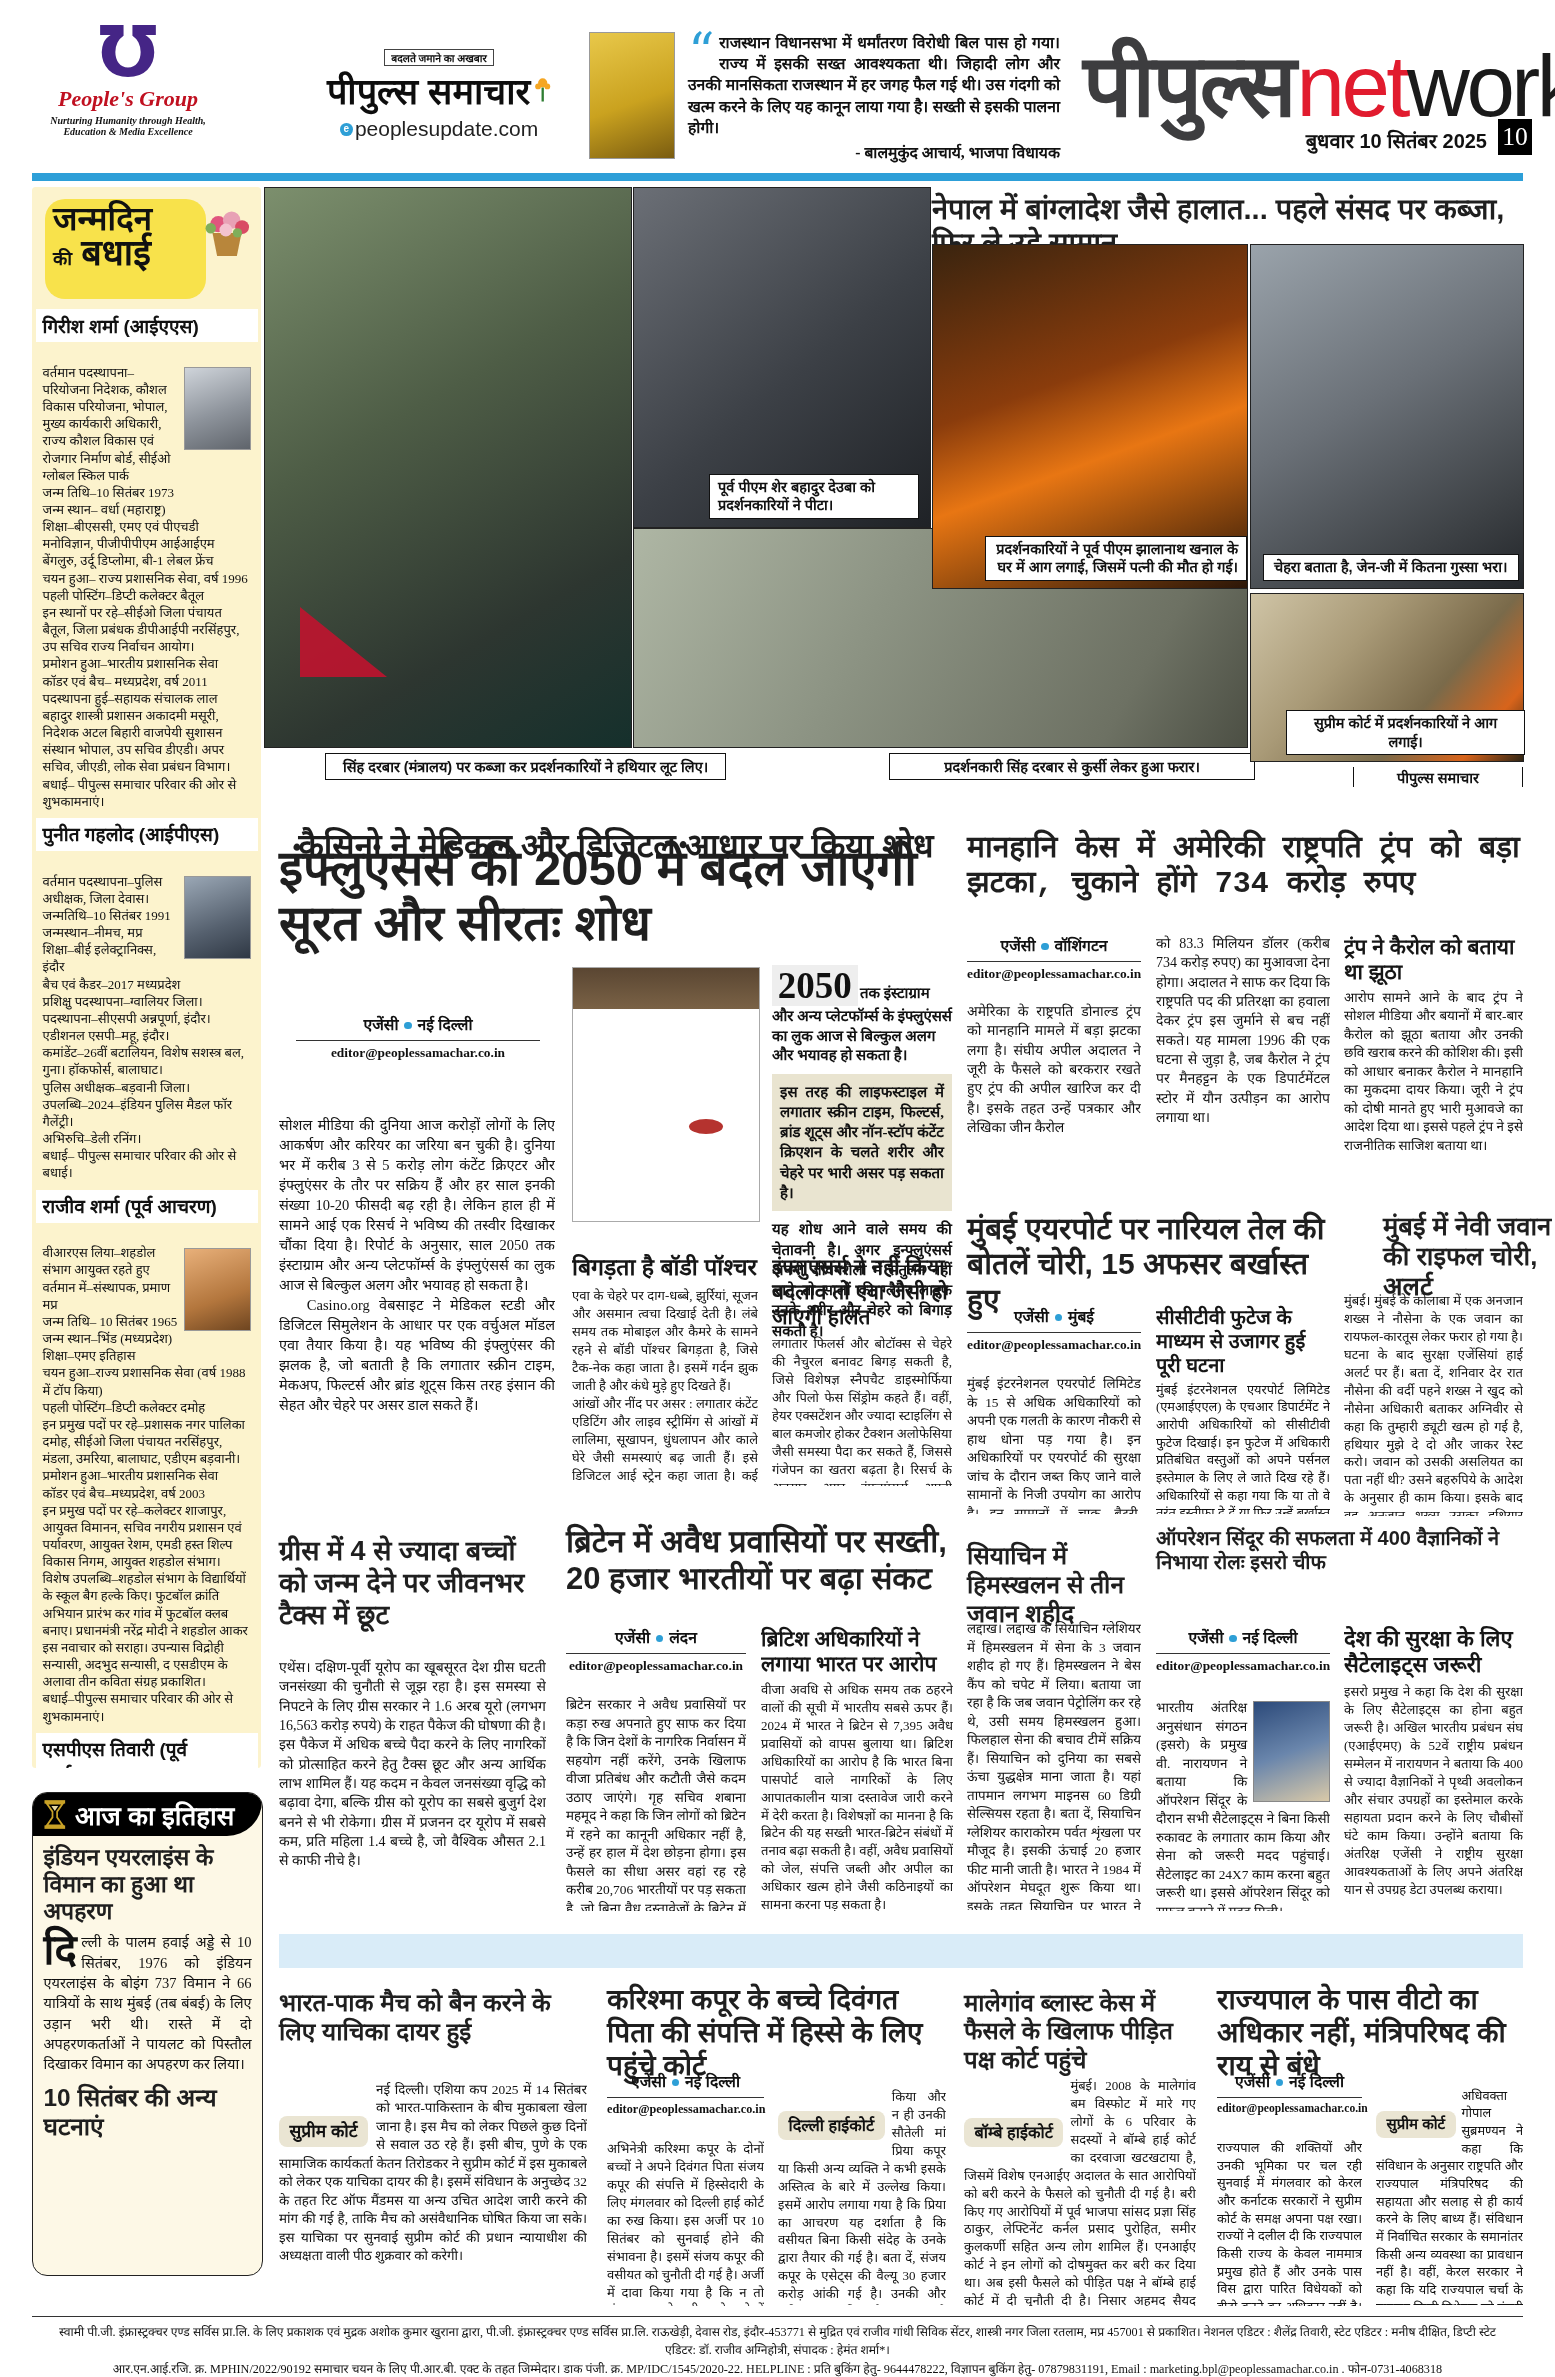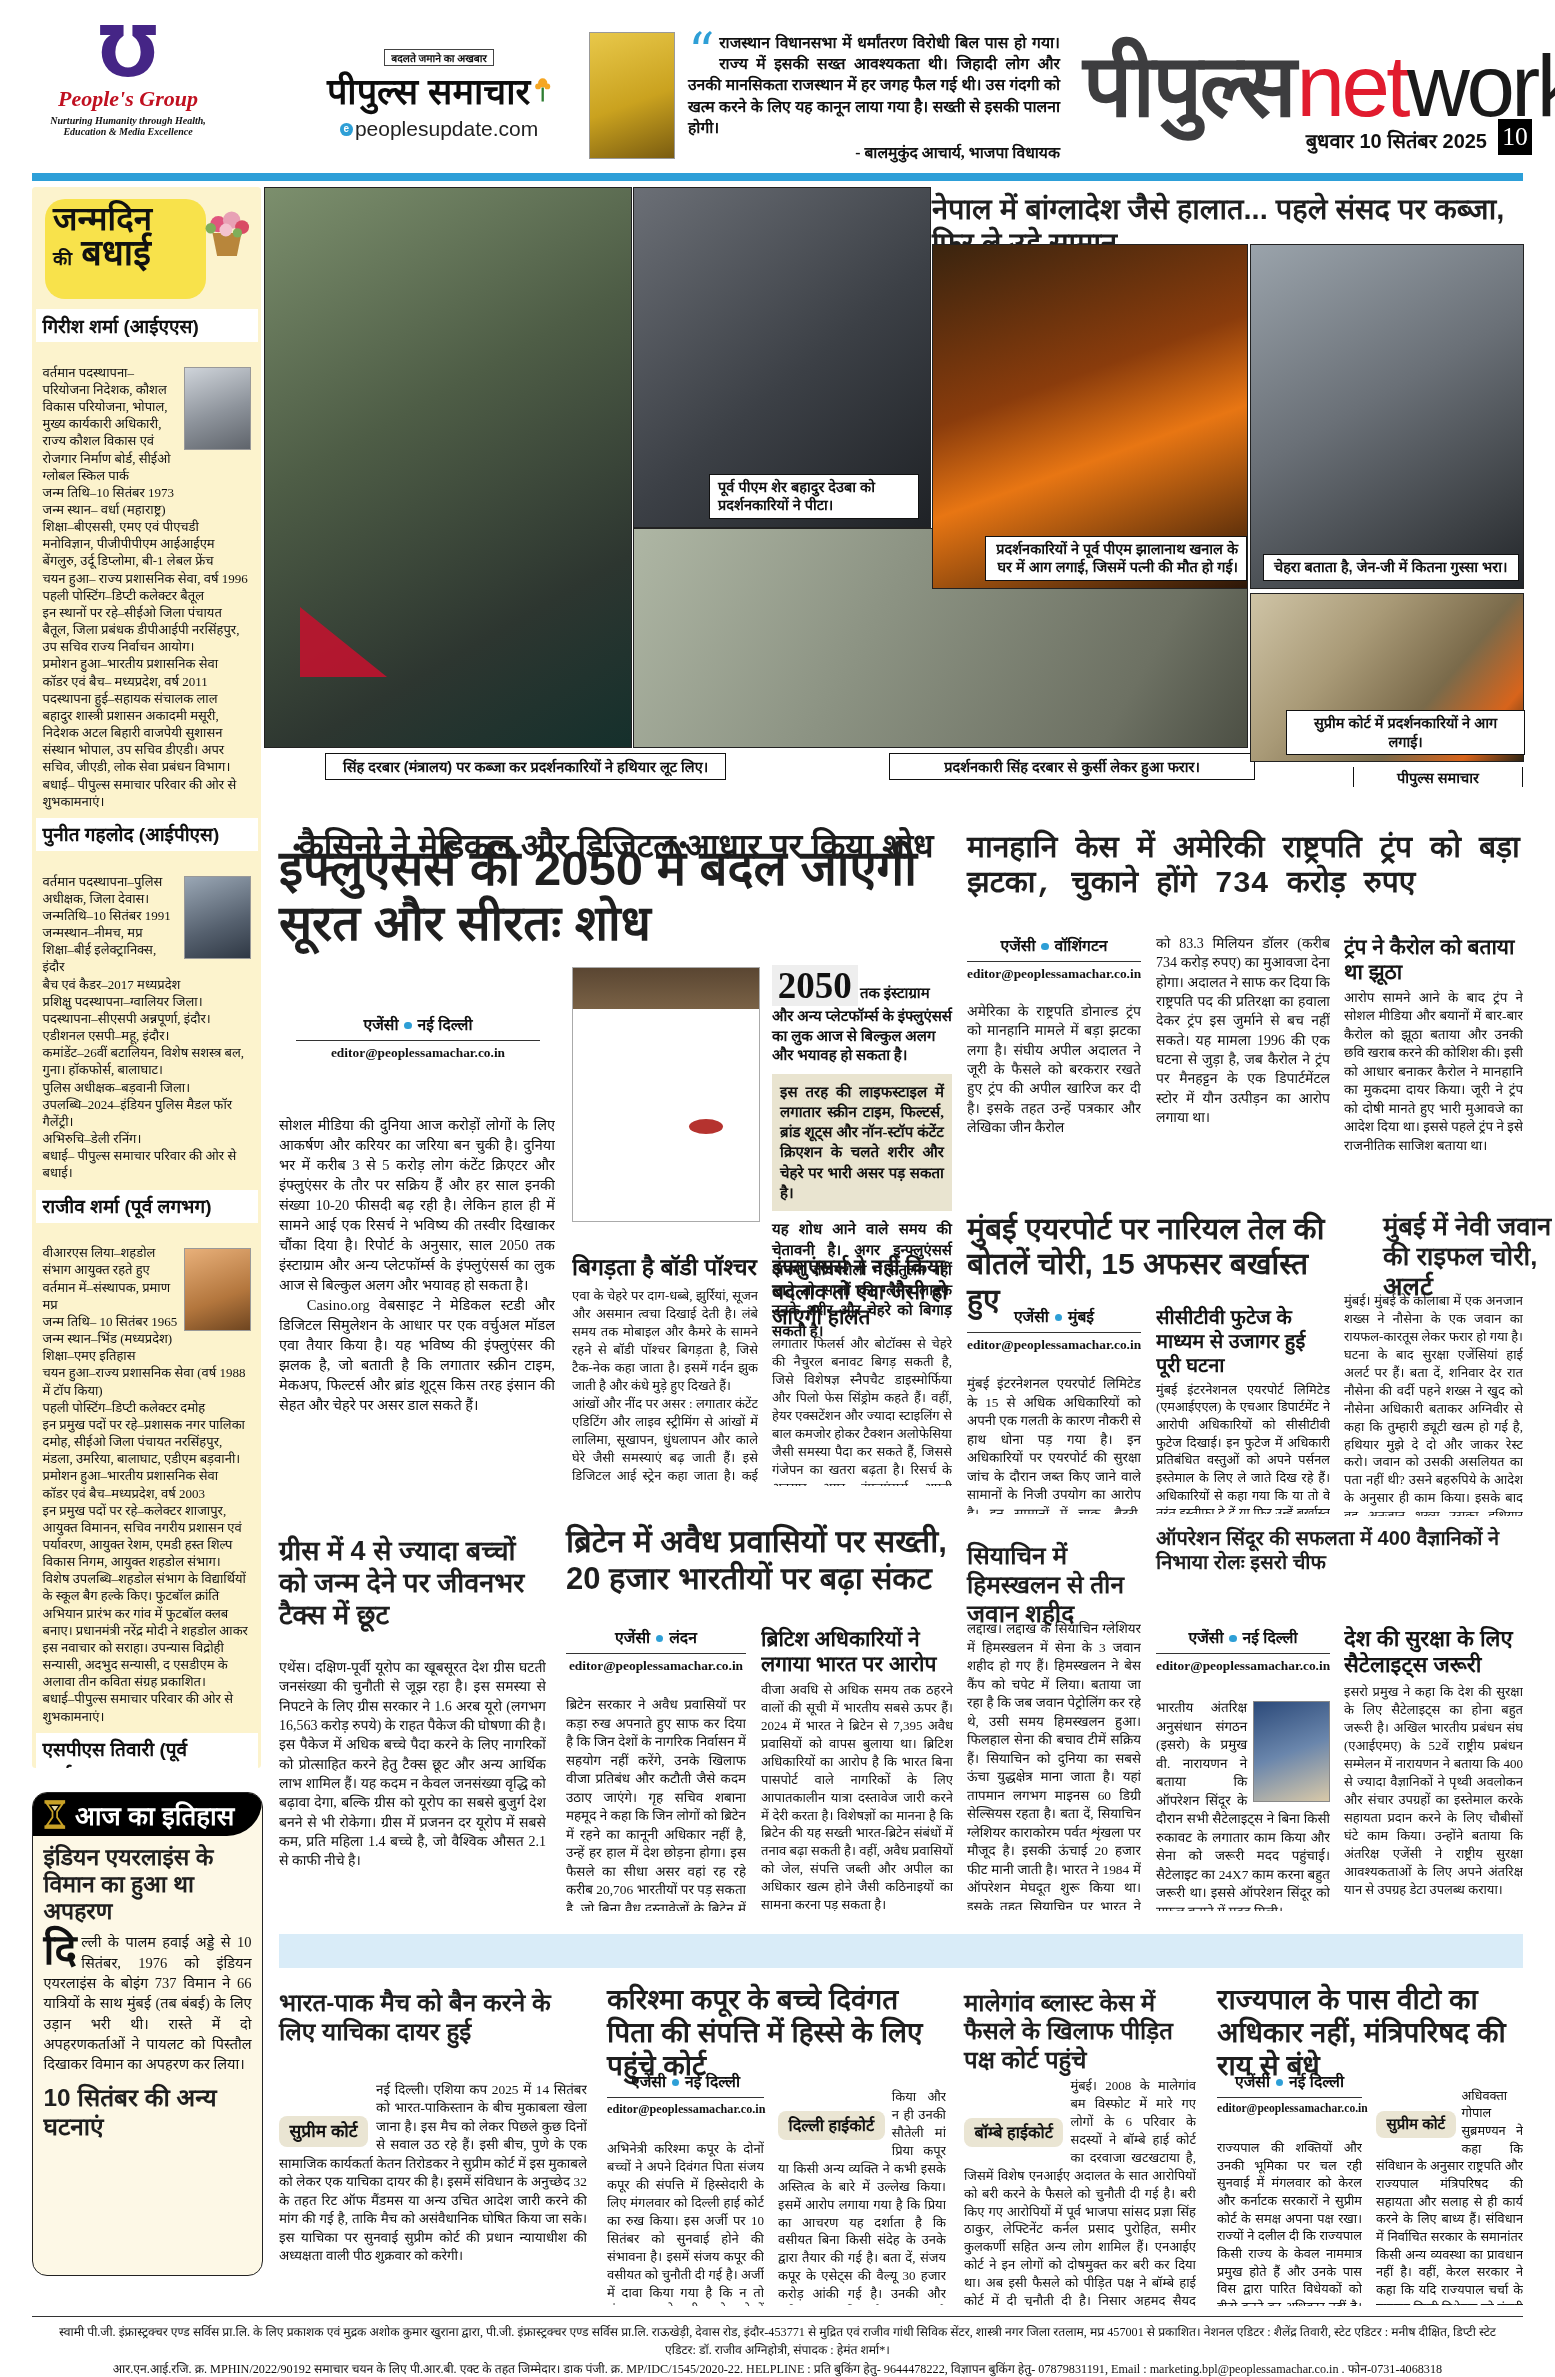--- a/index.html
+++ b/index.html
@@ -123,21 +123,21 @@
 प्रशिक्षु पदस्थापना–ग्वालियर जिला।
 पदस्थापना–सीएसपी अन्नपूर्णा, इंदौर। एडीशनल एसपी–महू, इंदौर।
 कमांडेंट–26वीं बटालियन, विशेष सशस्त्र बल, गुना। हॉकफोर्स, बालाघाट।
 पुलिस अधीक्षक–बड़वानी जिला।
 उपलब्धि–2024–इंडियन पुलिस मैडल फॉर गैलेंट्री।
 अभिरुचि–डेली रनिंग।
 बधाई– पीपुल्स समाचार परिवार की ओर से बधाई।</span>
       </div>
     </div>
     <div style="padding:0 3.5px;">
-      <div class="sidebar-name">राजीव शर्मा (पूर्व लगभग)</div>
+      <div class="sidebar-name">राजीव शर्मा (पूर्व आचरण)</div>
       <div class="sidebar-details">
         <span class="sb-photo" style="background:linear-gradient(160deg,#e8b07a,#b3763d 60%,#6e4520);"></span><span>वीआरएस लिया–शहडोल संभाग आयुक्त रहते हुए
 वर्तमान में–संस्थापक, प्रमाण मप्र
 जन्म तिथि– 10 सितंबर 1965
 जन्म स्थान–भिंड (मध्यप्रदेश)
 शिक्षा–एमए इतिहास
 चयन हुआ–राज्य प्रशासनिक सेवा (वर्ष 1988 में टॉप किया)
 पहली पोस्टिंग–डिप्टी कलेक्टर दमोह
 इन प्रमुख पदों पर रहे–प्रशासक नगर पालिका दमोह, सीईओ जिला पंचायत नरसिंहपुर, मंडला, उमरिया, बालाघाट, एडीएम बड़वानी।
 प्रमोशन हुआ–भारतीय प्रशासनिक सेवा

